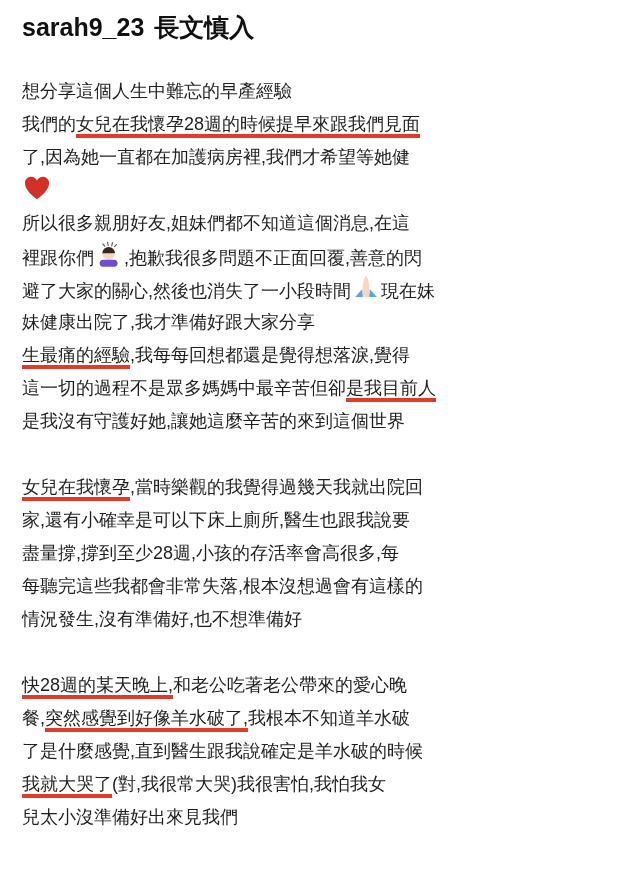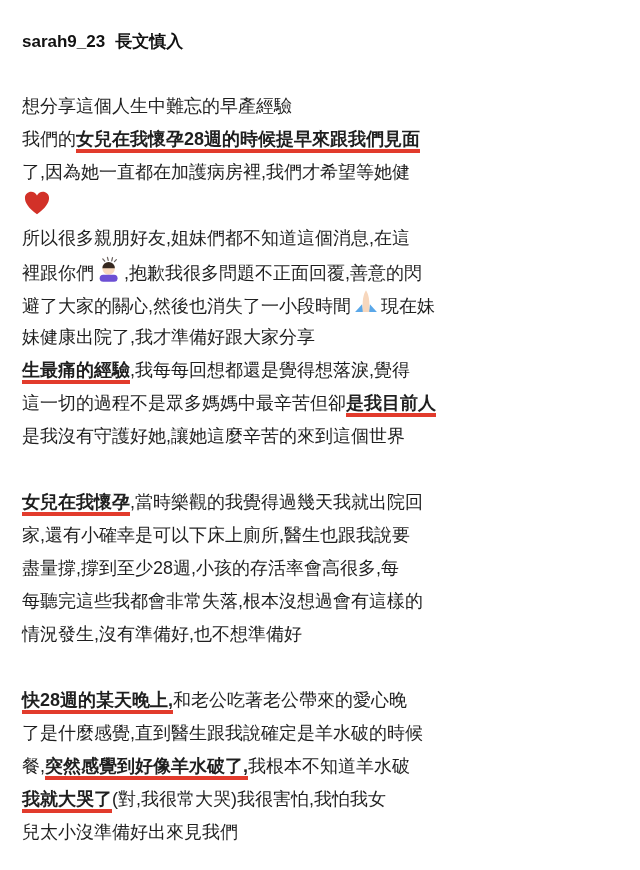--- a/index.html
+++ b/index.html
@@ -14,41 +14,39 @@
     width: 640px;
     height: 870px;
     background: var(--bg);
     font-family: "Liberation Sans", "DejaVu Sans", sans-serif;
     overflow: hidden;
   }
   .page {
     padding: 12px 14px 0 22px;
   }
   .header {
-    font-size: 17px;
+    font-size: 25px;
     line-height: 30px;
     font-weight: 700;
     color: #111111;
-    margin-top: 15px;
   }
   .header .username { margin-right: 10px; }
   .post-body {
     margin-top: 33px;
     font-size: 18px;
     line-height: 33px;
     color: var(--text);
   }
   .block + .block { margin-top: 33px; }
   .line {
     white-space: nowrap;
     height: 33px;
   }
   .u {
     border-bottom: 4px solid var(--underline);
-    font-weight: bold;
   }
   .emoji {
     display: inline-block;
     width: 28px;
     height: 28px;
     vertical-align: -4px;
     margin: 0 1px;
   }
   .emoji svg { width: 100%; height: 100%; display: block; }
 </style>
@@ -91,19 +89,19 @@
       </div>
       <div class="block">
         <div class="line"><span class="u">女兒在我懷孕</span><span class="t">,當時樂觀的我覺得過幾天我就出院回</span></div>
         <div class="line"><span class="t">家,還有小確幸是可以下床上廁所,醫生也跟我說要</span></div>
         <div class="line"><span class="t">盡量撐,撐到至少28週,小孩的存活率會高很多,每</span></div>
         <div class="line"><span class="t">每聽完這些我都會非常失落,根本沒想過會有這樣的</span></div>
         <div class="line"><span class="t">情況發生,沒有準備好,也不想準備好</span></div>
       </div>
       <div class="block">
         <div class="line"><span class="u">快28週的某天晚上,</span><span class="t">和老公吃著老公帶來的愛心晚</span></div>
+        <div class="line"><span class="t">餐,</span><span class="u">突然感覺到好像羊水破了,</span><span class="t">我根本不知道羊水破</span></div>
         <div class="line"><span class="t">了是什麼感覺,直到醫生跟我說確定是羊水破的時候</span></div>
-        <div class="line"><span class="t">餐,</span><span class="u">突然感覺到好像羊水破了,</span><span class="t">我根本不知道羊水破</span></div>
         <div class="line"><span class="u">我就大哭了</span><span class="t">(對,我很常大哭)我很害怕,我怕我女</span></div>
         <div class="line"><span class="t">兒太小沒準備好出來見我們</span></div>
       </div>
     </div>
 </div>
 
 </body></html>

